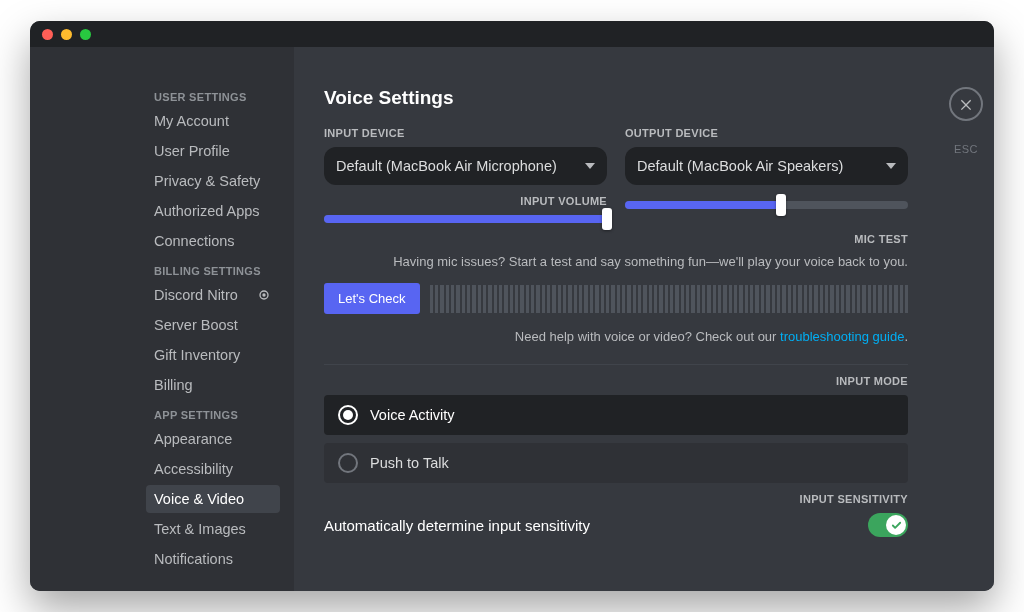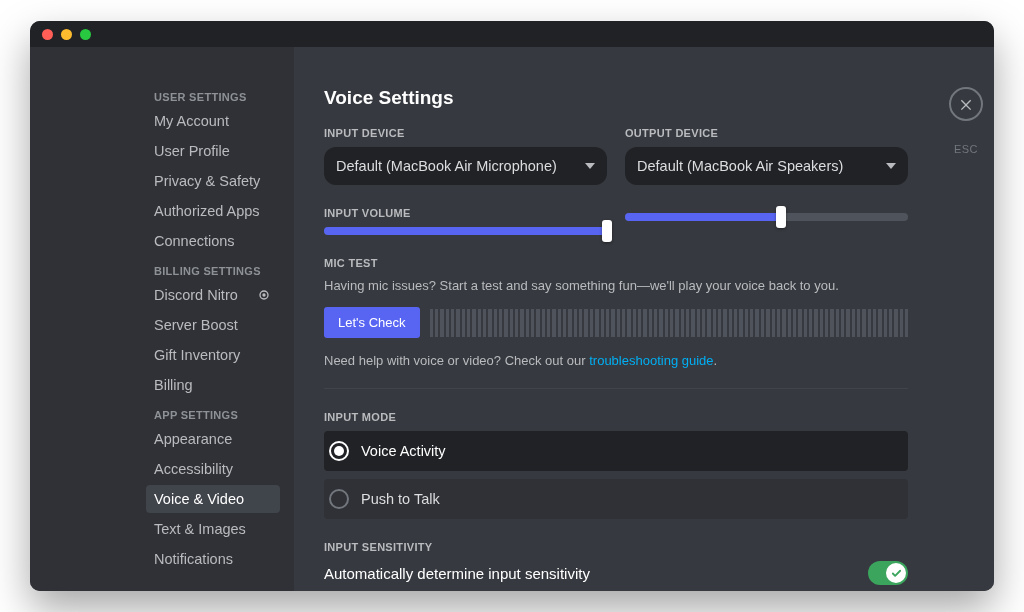--- a/index.html
+++ b/index.html
@@ -138,21 +138,21 @@
   background: #5865f2;
   border-radius: 4px;
 }
 .slider .thumb {
   position: absolute; top: 50%; transform: translate(-50%, -50%);
   width: 10px; height: 22px;
   background: #fff;
   border-radius: 3px;
   box-shadow: 0 1px 3px rgba(0,0,0,0.4);
 }
-.section { margin-top: 22px; }
+.section { margin-top: 10px; text-align: right; }
 .help-text { font-size: 13px; color: #b9bbbe; margin-bottom: 12px; line-height: 1.4;}
 .mic-row { display: flex; align-items: center; gap: 10px; }
 .btn-primary {
   background: #5865f2;
   color: #fff;
   font-size: 13px;
   padding: 8px 14px;
   border-radius: 3px;
   cursor: pointer;
   white-space: nowrap;
@@ -167,21 +167,21 @@
 .mic-meter span {
   flex: 1;
   background: #4f545c;
 }
 .link { color: #00aff4; cursor: pointer; }
 .hr { border-top: 1px solid #40444b; margin-top: 18px; }
 .radio-group { display: flex; flex-direction: column; gap: 8px; margin-top: 4px;}
 .radio-item {
   background: #2f3136;
   border-radius: 4px;
-  padding: 10px 5px;
+  padding: 10px 14px;
   display: flex;
   align-items: center;
   gap: 12px;
   font-size: 14.5px;
   color: #dcddde;
   cursor: pointer;
 }
 .radio-item.selected { background: #202225; color: #fff; }
 .radio-circle {
   width: 20px; height: 20px;

